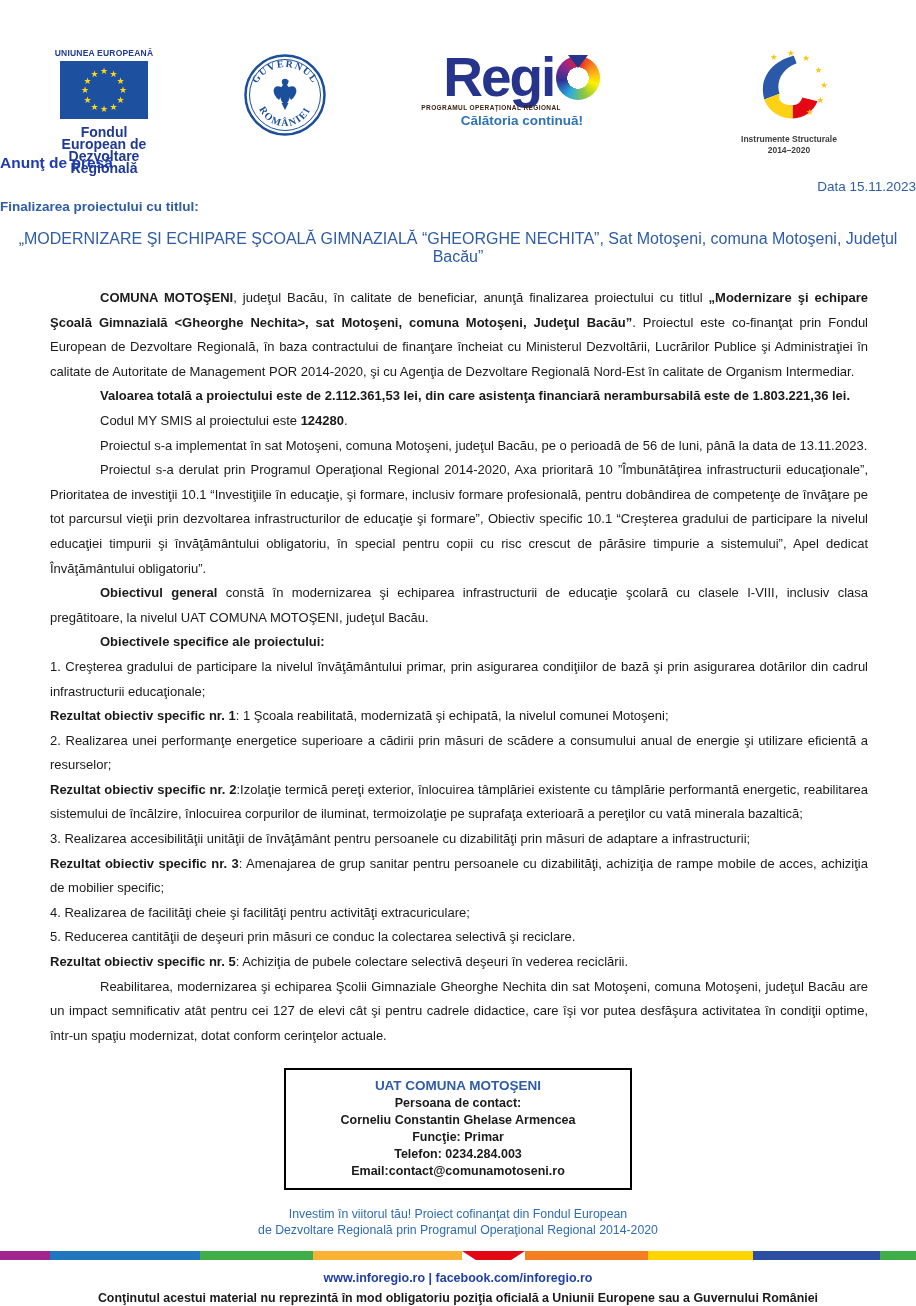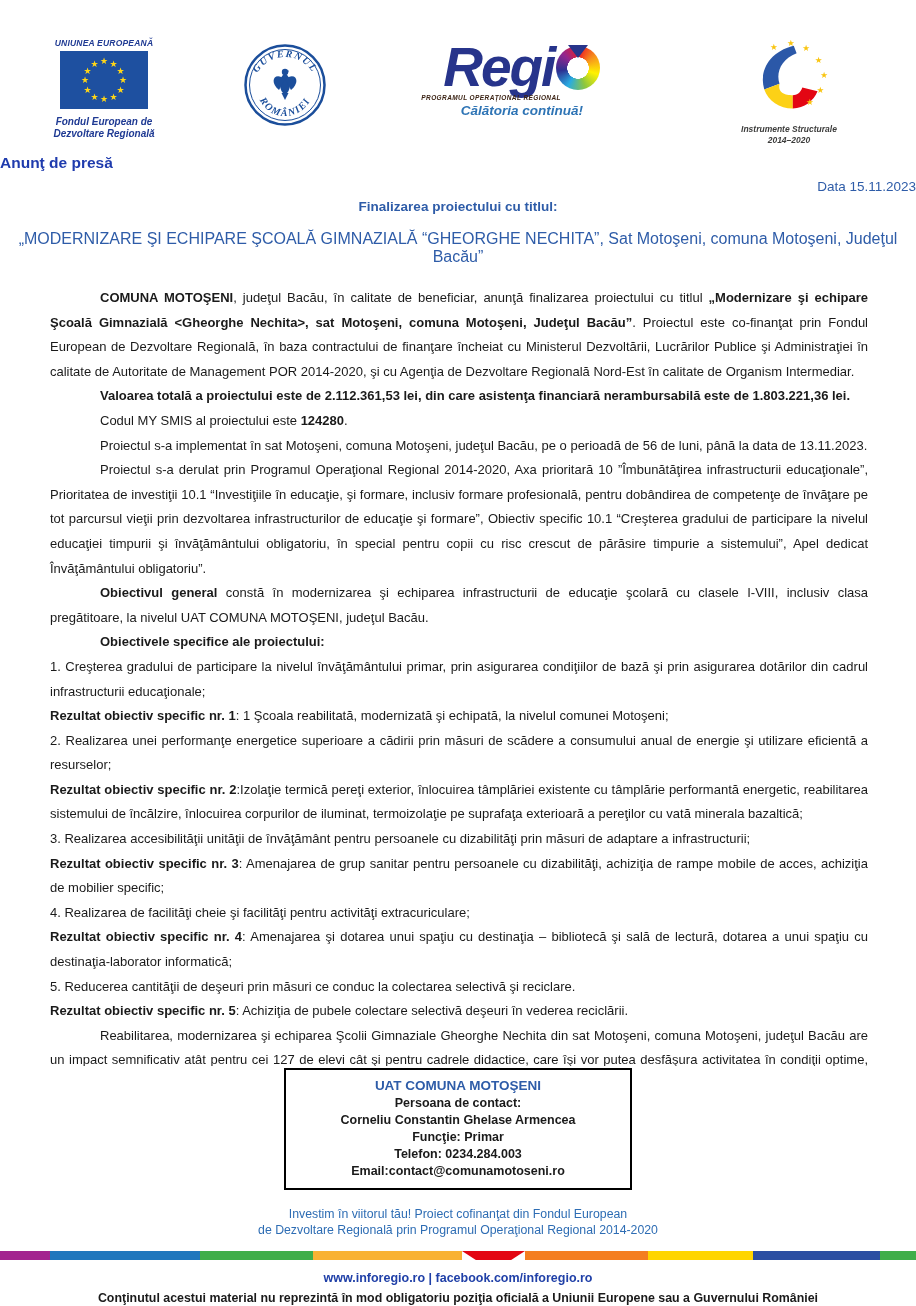--- a/index.html
+++ b/index.html
@@ -10,25 +10,25 @@
     width: 916px; height: 1306px;
     margin: 0 auto;
     background: #ffffff;
     overflow: hidden;
     color: #1a1a1a;
   }
 
   
   .logos-row {
     display: flex; justify-content: space-between; align-items: flex-start;
-    padding: 38px 52px 0 48px; height: 140px; font-style: italic;
+    padding: 48px 52px 0 48px; height: 140px;
   }
   .logo-eu { width: 112px; text-align: center; }
   .eu-caption-top { font-size: 8.5px; font-weight: bold; color: #1f3a93; letter-spacing: .2px; margin-bottom: 3px; }
-  .eu-caption-bottom { font-size: 10px; font-weight: bold; color: #1f3a93; line-height: 12px; margin-top: 3px; }
+  .eu-caption-bottom { font-size: 14px; font-weight: bold; color: #1f3a93; line-height: 12px; margin-top: 3px; }
 
   .logo-gov { width: 90px; display: flex; justify-content: center; padding-top: 6px; }
 
   .logo-regio { width: 225px; text-align: center; padding-top: 4px; }
   .regio-word { display: flex; align-items: flex-start; justify-content: center; }
   .regio-text { font-size: 55px; line-height: 50px; font-weight: bold; color: #27348b; letter-spacing: -2px; }
   .regio-wheel {
     position: relative; width: 44px; height: 44px; margin-left: 2px; margin-top: 4px;
     border-radius: 50%;
     background:
@@ -43,21 +43,21 @@
   }
   .regio-program { font-size: 6.5px; font-weight: bold; color: #3b2314; text-align: left; margin: 2px 0 0 12px; letter-spacing: .4px; }
   .regio-tagline { font-size: 13.5px; font-weight: bold; color: #2e74b5; margin-top: 2px; }
 
   .logo-is { width: 150px; text-align: center; padding-top: 2px; }
   .is-caption { font-size: 8.5px; font-weight: bold; color: #3c3c3b; line-height: 10.5px; margin-top: 2px; }
 
   
   .title { font-size: 15.5px; font-weight: bold; color: #1f3bad; margin-top: 14px; }
   .date-line { text-align: right; font-size: 13.5px; color: #2e5ca8; margin-top: 7px; }
-  .sub1 { text-align: center; font-size: 13.5px; font-weight: bold; color: #2e5ca8; margin-top: 5px; }
+  .sub1 { font-size: 13.5px; font-weight: bold; color: #2e5ca8; margin-top: 5px; }
   .sub2 { text-align: center; font-size: 16px; font-weight: normal; color: #2e5ca8; margin-top: 16px; }
 
   
   .body-wrap {
     padding: 20px 48px 0 50px;
     height: 800px; overflow: hidden;
   }
   .body-p {
     font-size: 13px; line-height: 24.6px;
     text-align: justify; color: #1a1a1a;
@@ -185,21 +185,20 @@
       <p class="body-p indent"><span>Proiectul s-a derulat prin Programul Operaţional Regional 2014-2020, Axa prioritară 10 ”Îmbunătăţirea infrastructurii educaţionale”, Prioritatea de investiţii 10.1  “Investiţiile în educaţie, şi formare, inclusiv formare profesională, pentru dobândirea de competenţe de învăţare pe tot parcursul vieţii prin dezvoltarea infrastructurilor de educaţie şi formare”, Obiectiv specific 10.1 “Creşterea gradului de participare la nivelul educaţiei timpurii şi învăţământului obligatoriu, în special pentru copii cu risc crescut de părăsire timpurie a sistemului”, Apel dedicat Învăţământului obligatoriu”.</span></p>
       <p class="body-p indent"><b>Obiectivul general</b><span> constă în modernizarea şi echiparea infrastructurii de educaţie şcolară cu clasele I-VIII, inclusiv clasa pregătitoare, la nivelul UAT COMUNA MOTOŞENI, judeţul Bacău.</span></p>
       <p class="body-p indent"><b>Obiectivele specifice ale proiectului:</b></p>
       <p class="body-p"><span>1. Creşterea gradului de participare la nivelul învăţământului primar, prin asigurarea condiţiilor de bază şi prin asigurarea dotărilor din cadrul infrastructurii educaţionale;</span></p>
       <p class="body-p"><b>Rezultat obiectiv specific nr. 1</b><span>: 1 Şcoala reabilitată, modernizată şi echipată, la nivelul comunei Motoşeni;</span></p>
       <p class="body-p"><span>2. Realizarea unei performanţe energetice superioare a cădirii prin măsuri de scădere a consumului anual de energie şi utilizare eficientă a resurselor;</span></p>
       <p class="body-p"><b>Rezultat obiectiv specific nr. 2</b><span>:Izolaţie termică pereţi exterior, înlocuirea tâmplăriei existente cu tâmplărie performantă energetic, reabilitarea sistemului de încălzire, înlocuirea corpurilor de iluminat, termoizolaţie pe suprafaţa exterioară a pereţilor cu vată minerala bazaltică;</span></p>
       <p class="body-p"><span>3. Realizarea accesibilităţii unităţii de învăţământ pentru persoanele cu dizabilităţi prin măsuri de adaptare a infrastructurii;</span></p>
       <p class="body-p"><b>Rezultat obiectiv specific nr. 3</b><span>: Amenajarea de grup sanitar pentru persoanele cu dizabilităţi, achiziţia de rampe mobile de acces, achiziţia de mobilier specific;</span></p>
       <p class="body-p"><span>4. Realizarea de facilităţi cheie şi facilităţi pentru activităţi extracuriculare;</span></p>
-      <p class="body-p"><b>Rezultat obiectiv specific nr. 4</b><span>: Amenajarea şi dotarea unui spaţiu cu destinaţia – bibliotecă şi sală de lectură, dotarea a unui spaţiu cu destinaţia-laborator informatică;</span></p>
       <p class="body-p"><span>5. Reducerea cantităţii de deşeuri prin măsuri ce conduc la colectarea selectivă şi reciclare.</span></p>
       <p class="body-p"><b>Rezultat obiectiv specific nr. 5</b><span>: Achiziţia de pubele colectare selectivă deşeuri în vederea reciclării.</span></p>
       <p class="body-p indent"><span>Reabilitarea, modernizarea şi echiparea Şcolii Gimnaziale Gheorghe Nechita din sat Motoşeni, comuna Motoşeni, judeţul Bacău are un impact semnificativ atât pentru cei 127 de elevi cât şi pentru cadrele didactice, care îşi vor putea desfăşura activitatea în condiţii optime, într-un spaţiu modernizat, dotat conform cerinţelor actuale.</span></p>
     </div>
 
   <div class="contact-box">
     <div class="contact-title">UAT COMUNA MOTOŞENI</div>
     <div>
         <div class="contact-line">Persoana de contact:</div>
         <div class="contact-line">Corneliu Constantin  Ghelase Armencea</div>

